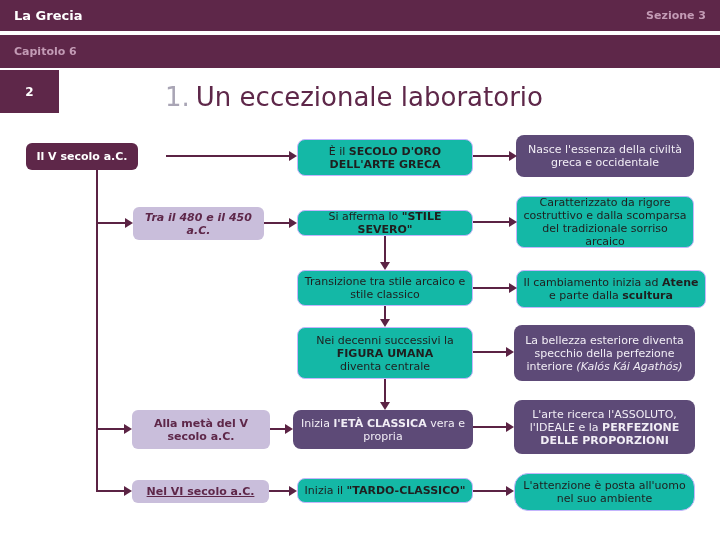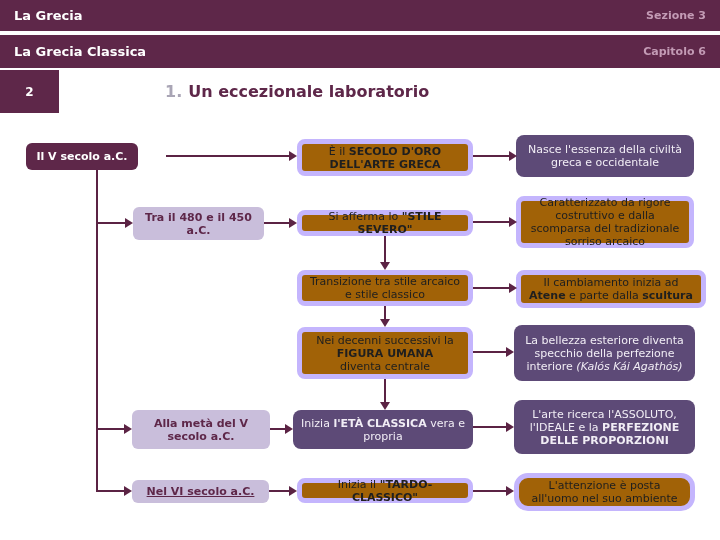--- a/index.html
+++ b/index.html
@@ -11,50 +11,49 @@
        padding:0 14px;}
   #bar1{top:0;height:31px;}
   #bar2{top:35px;height:33px;}
   .bar .btitle{font-size:13px;font-weight:bold;}
   .bar .bright{font-size:11px;font-weight:bold;color:#c39bb5;}
   
   #pagenum{position:absolute;left:0;top:70px;width:59px;height:43px;background:#5e2749;
            color:#ffffff;font-size:12px;font-weight:bold;display:flex;align-items:center;
            justify-content:center;}
   
-  #title{position:absolute;left:165px;top:82px;font-size:16px;font-weight:bold;white-space:nowrap;}
+  #title{position:absolute;left:165px;top:82px;font-size:26px;font-weight:normal;white-space:nowrap;}
   #title .tnum{color:#a9a5b5;margin-right:6px;}
   #title .ttext{color:#5e2749;}
   
   .fbox{position:absolute;box-sizing:border-box;display:flex;align-items:center;
         justify-content:center;text-align:center;font-size:11px;line-height:13px;
         padding:2px 6px;border-radius:8px;}
   .fbox.dark{background:#5e2749;color:#ffffff;font-weight:bold;border-radius:6px;}
   .fbox.purple{background:#5d4a77;color:#f1edf5;}
   .fbox.lav{background:#c9bedb;color:#5e2749;font-weight:bold;border-radius:6px;}
-  .fbox.white{background:#a16207;color:#1f1f1f;border:5px solid #c4b5fd;}
+  .fbox.white{background:#14b8a6;color:#1f1f1f;border:1px solid #c4b5fd;}
   
   .hline{position:absolute;height:2px;background:#5b2344;}
   .vline{position:absolute;width:2px;background:#5b2344;}
   .head-r{position:absolute;width:0;height:0;border-top:5px solid transparent;
           border-bottom:5px solid transparent;border-left:8px solid #5b2344;}
   .head-d{position:absolute;width:0;height:0;border-left:5px solid transparent;
           border-right:5px solid transparent;border-top:8px solid #5b2344;}
 </style>
 </head>
 <body>
 
 <div id="slide">
 
   <div class="bar" id="bar1">
     <span class="btitle">La Grecia</span>
     <span class="bright">Sezione 3</span>
   </div>
   <div class="bar" id="bar2">
-    <span class="btitle">La Grecia Classica</span>
     <span class="bright">Capitolo 6</span>
   </div>
 
   <div id="pagenum">
     <span>2</span>
   </div>
 
   <div id="title">
     <span class="tnum">1.</span><span class="ttext">Un eccezionale laboratorio</span>
   </div>
@@ -63,21 +62,21 @@
       <span><span style="font-weight: bold;">Il V secolo a.C.</span></span>
     </div>
   <div class="fbox white" style="left:297px;top:139px;width:176px;height:37px;">
       <span><span>È il </span><span style="font-weight: bold;">SECOLO D'ORO DELL'ARTE GRECA</span></span>
     </div>
   <div class="fbox purple" style="left:516px;top:135px;width:178px;height:42px;">
       <span><span>Nasce l'essenza della civiltà greca e occidentale</span></span>
     </div>
 
   <div class="fbox lav" style="left:133px;top:207px;width:131px;height:33px;">
-      <span><span style="font-weight: bold;">Tra il 480 e il 450 a.C.</span></span>
+      <span><span style="font-weight: bold; font-style: italic;">Tra il 480 e il 450 a.C.</span></span>
     </div>
   <div class="fbox white" style="left:297px;top:210px;width:176px;height:26px;">
       <span><span>Si afferma lo </span><span style="font-weight: bold;">"STILE SEVERO"</span></span>
     </div>
   <div class="fbox white" style="left:516px;top:196px;width:178px;height:52px;">
       <span><span>Caratterizzato da rigore costruttivo e dalla scomparsa del tradizionale sorriso arcaico</span></span>
     </div>
 
   <div class="fbox white" style="left:297px;top:270px;width:176px;height:36px;">
       <span><span>Transizione tra stile arcaico e stile classico</span></span>

